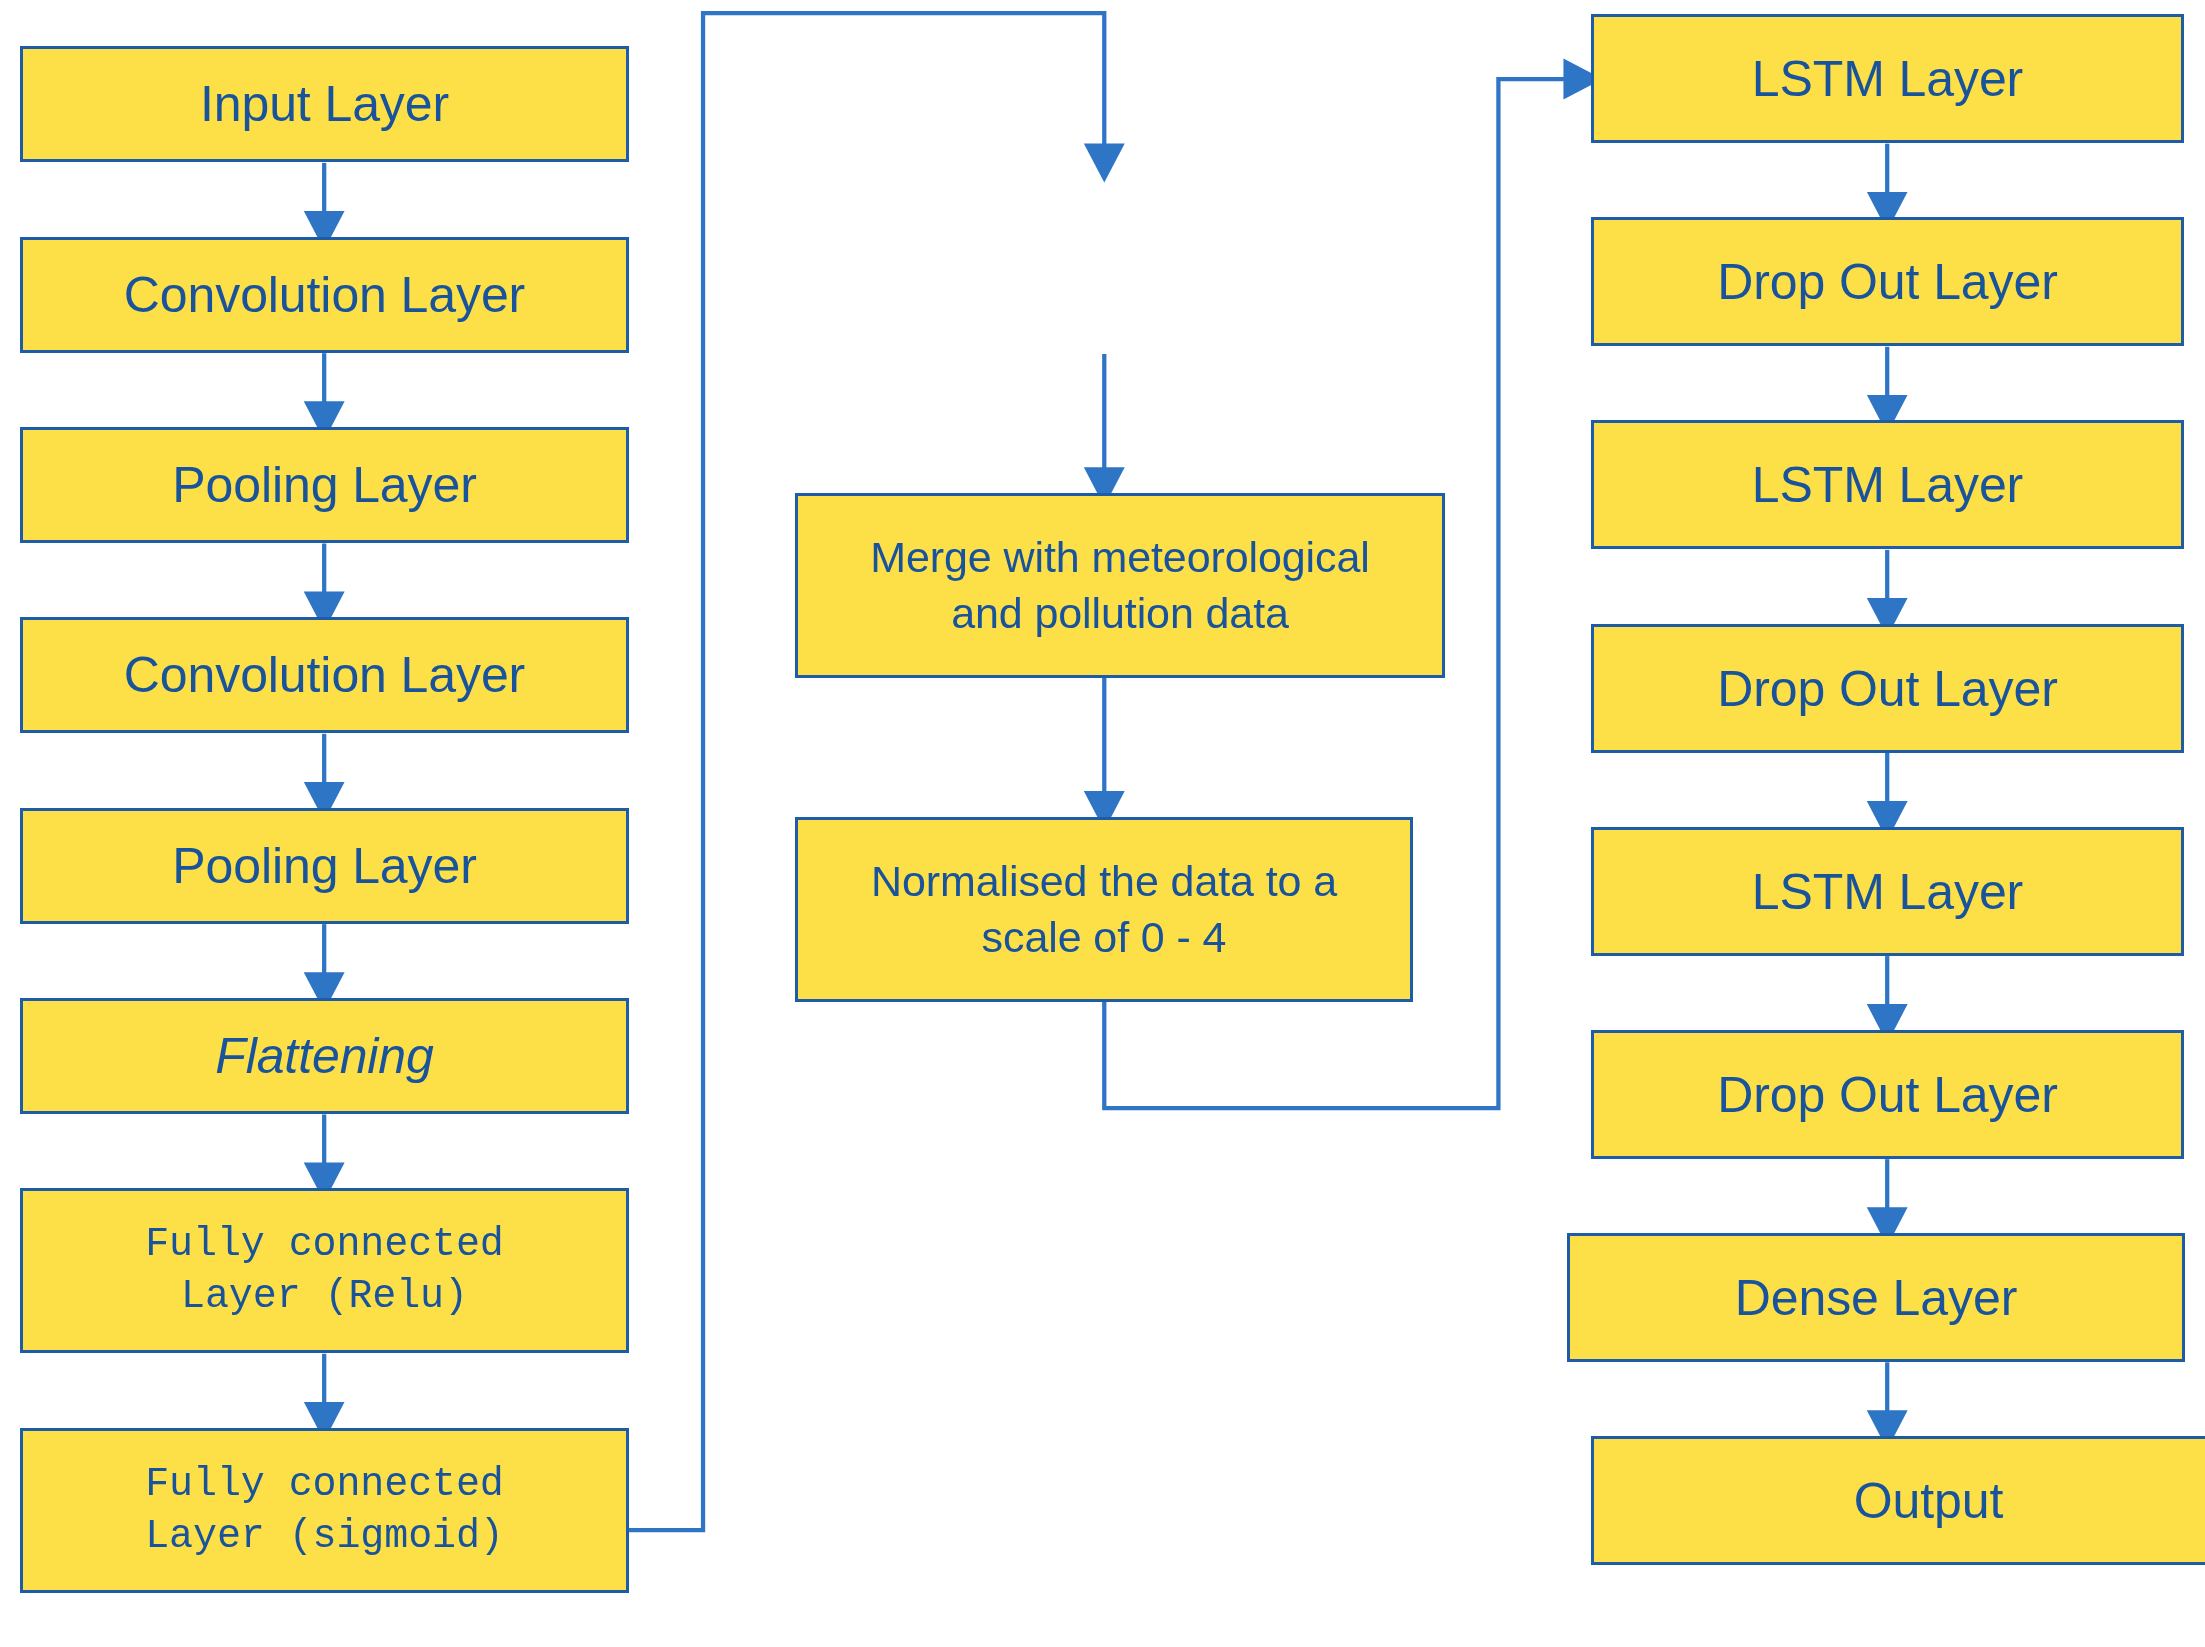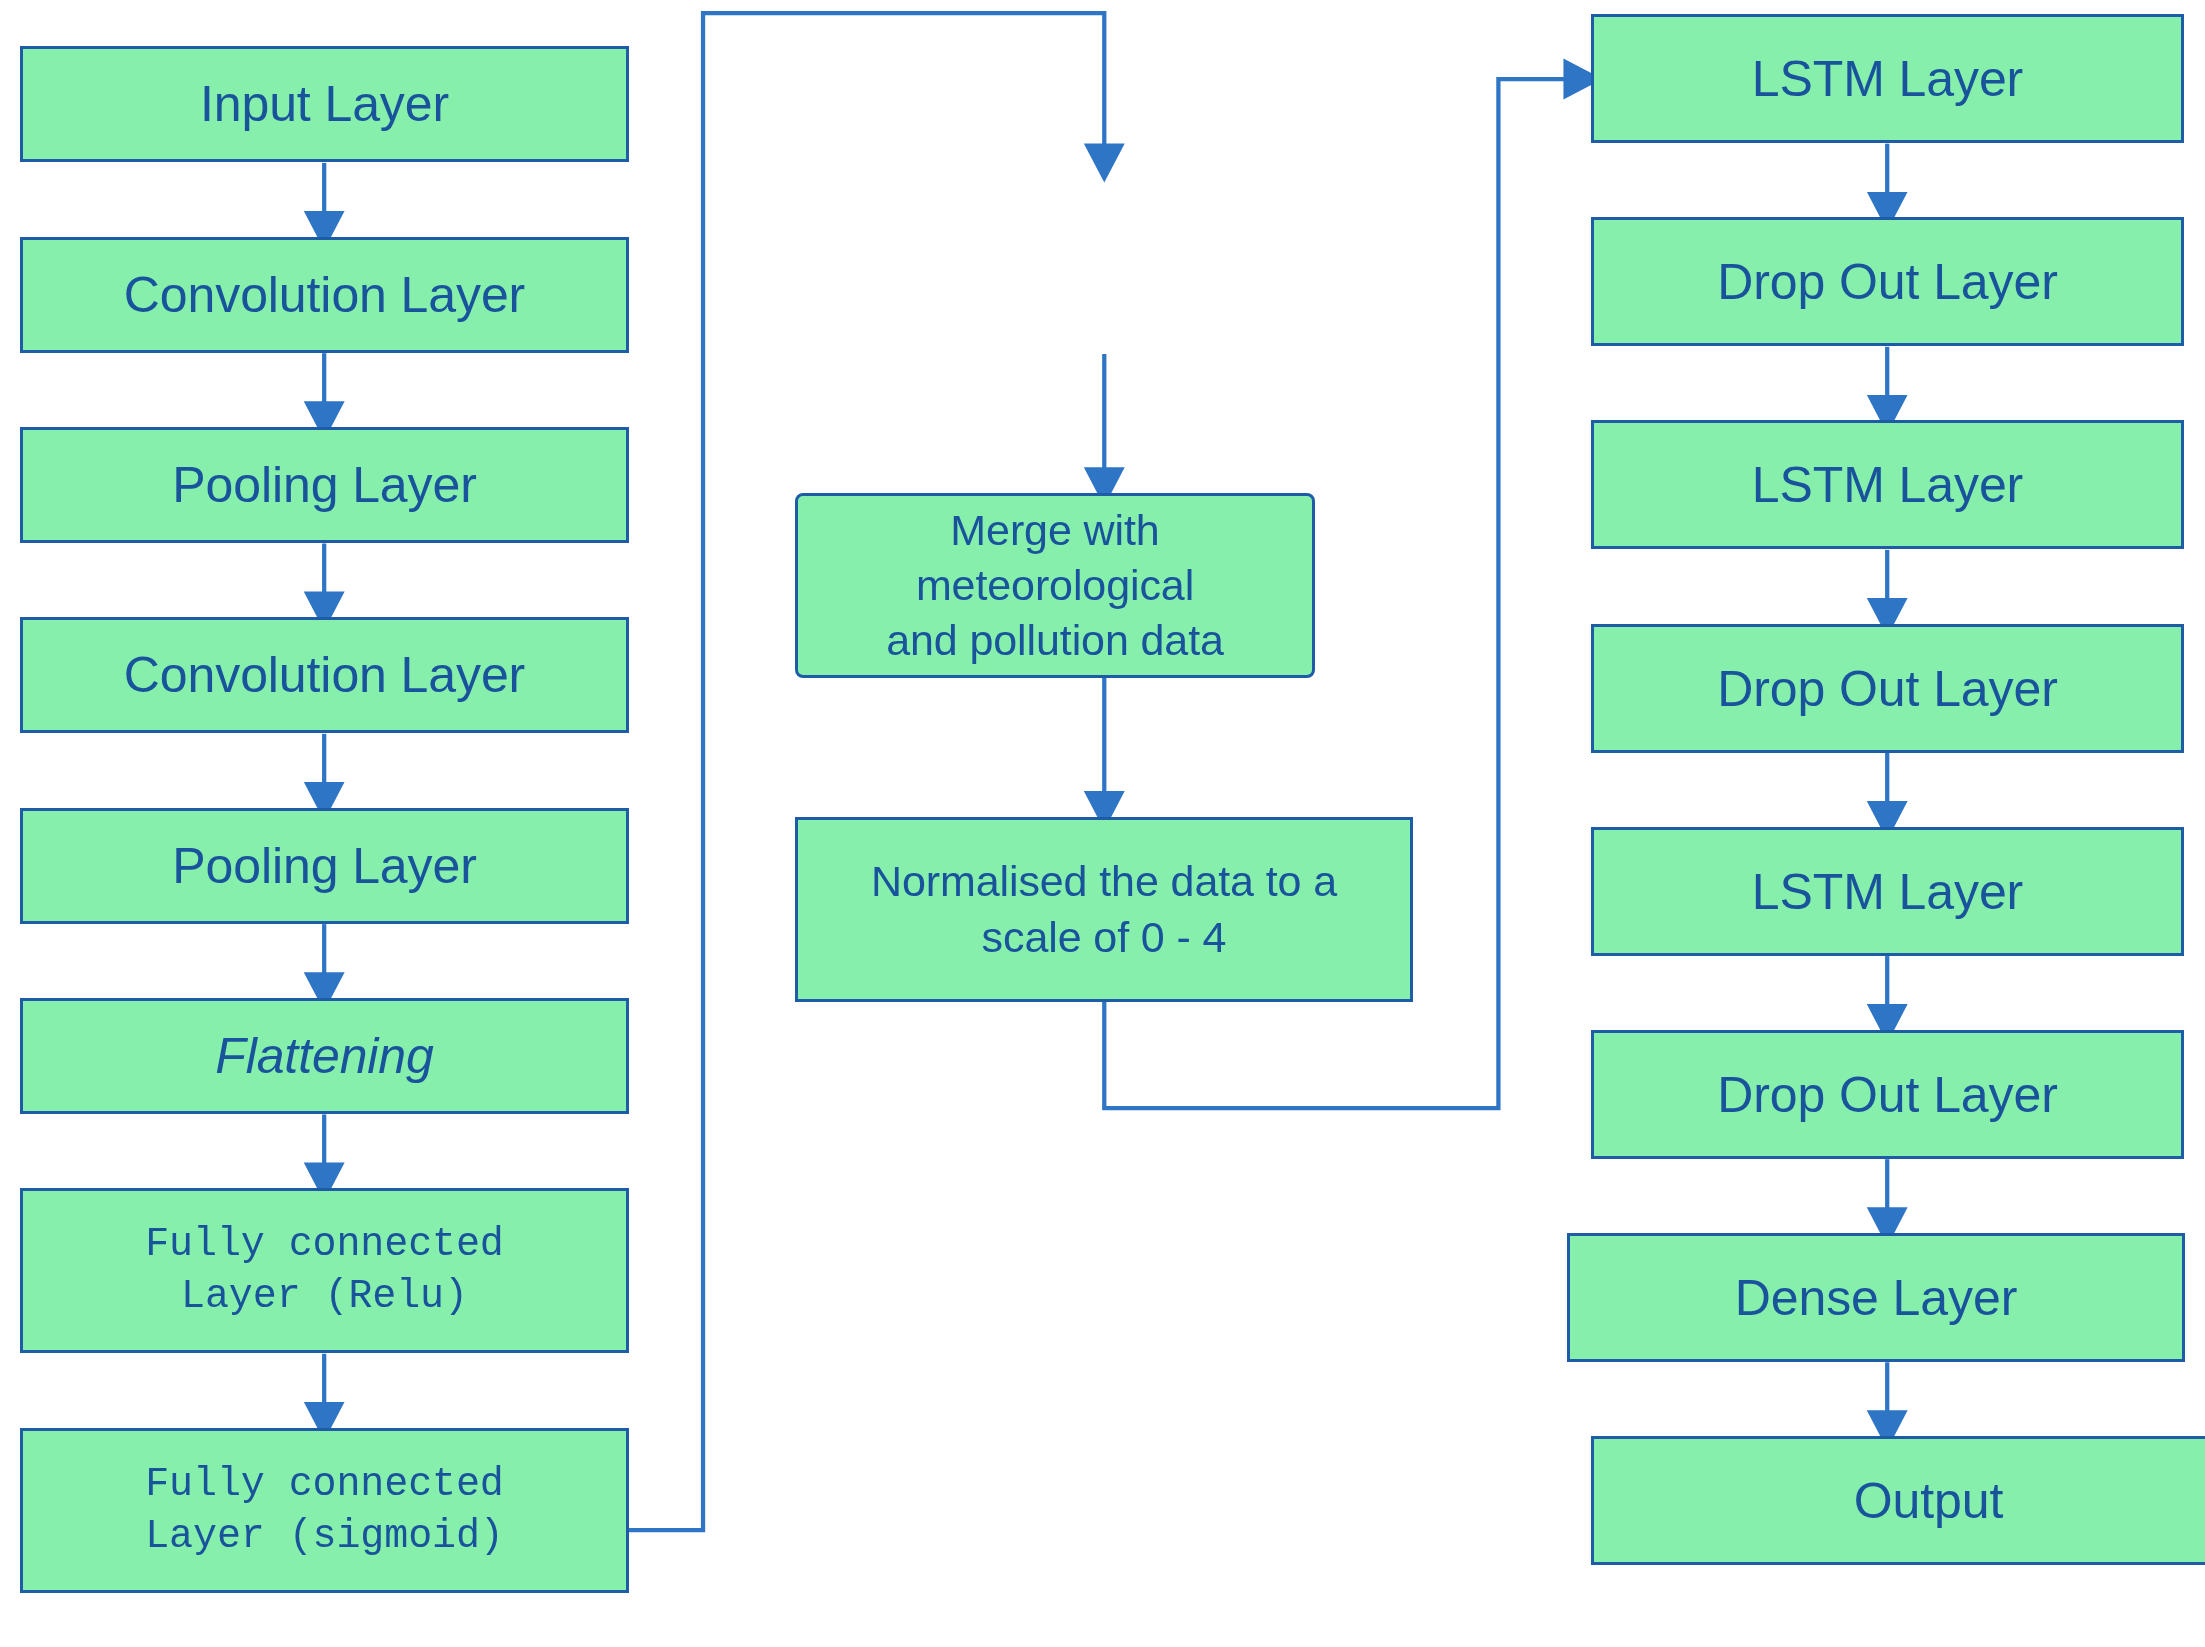--- a/index.html
+++ b/index.html
@@ -22,21 +22,21 @@
     left: 0;
     top: 0;
     width: 2205px;
     height: 1648px;
     pointer-events: none;
   }
   .node {
     position: absolute;
     box-sizing: border-box;
     border: 3.6px solid #1F5CA8;
-    background: #86efac;
+    background: #fde047;
     display: flex;
     align-items: center;
     justify-content: center;
     text-align: center;
     color: #18539C;
     line-height: 1.28;
     letter-spacing: -0.1px;
     padding: 2.8px 10px;
   }
   .node .lbl {
@@ -112,21 +112,21 @@
     <span class="lbl">Fully connected
 Layer (Relu)</span>
   </div>
 
   <div class="node sz-sm" style="left: 20px; top: 1428px; width: 609px; height: 165px; font-size: 40px;">
     <span class="lbl">Fully connected
 Layer (sigmoid)</span>
   </div>
 
 
-  <div class="node sz-md" style="left: 795px; top: 493px; width: 520px; height: 185px; font-size: 43px; border-radius: 8px;">
+  <div class="node sz-md" style="left: 795px; top: 493px; width: 650px; height: 185px; font-size: 43px;">
     <span class="lbl">Merge with meteorological
 and pollution data</span>
   </div>
 
   <div class="node sz-md" style="left: 795px; top: 817px; width: 618px; height: 185px; font-size: 43px;">
     <span class="lbl">Normalised the data to a
 scale of 0 - 4</span>
   </div>
 
   <div class="node sz-lg" style="left: 1591px; top: 14px; width: 593px; height: 129px; font-size: 50px;">

